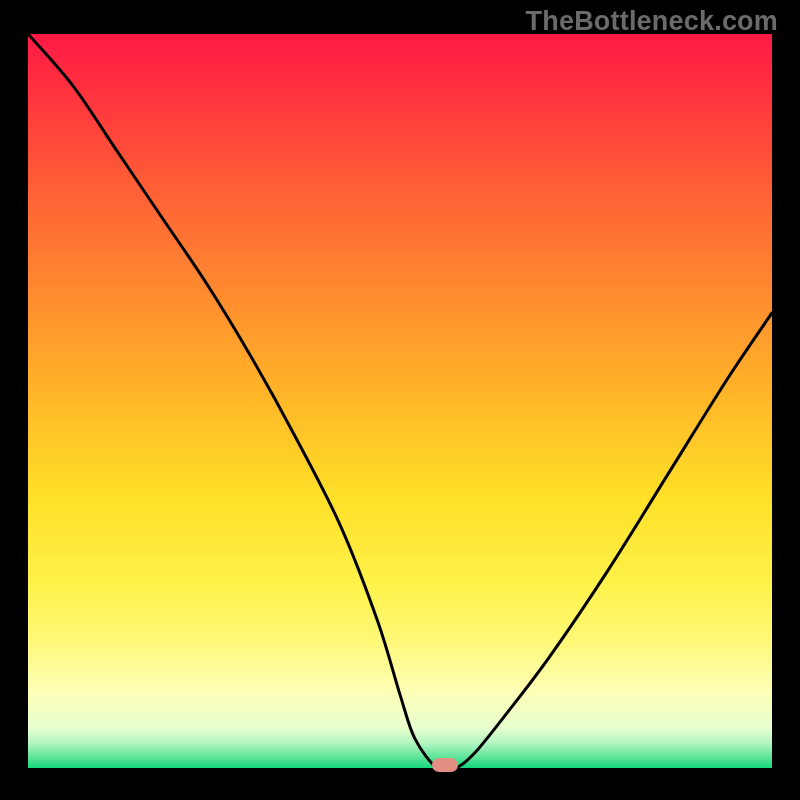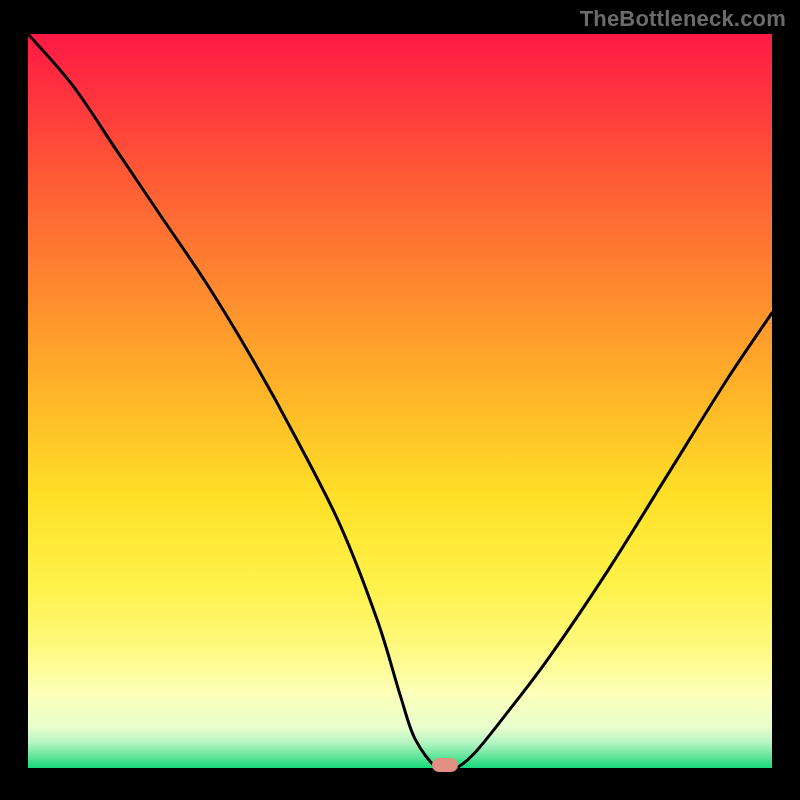--- a/index.html
+++ b/index.html
@@ -13,23 +13,23 @@
   }
   .frame {
     position: relative;
     width: 800px;
     height: 800px;
     background: #000;
   }
   .watermark {
     position: absolute;
     top: 6px;
-    right: 14px;
+    right: 22px;
     color: #6b6b6b;
-    font-size: 22px;
+    font-size: 27px;
     font-weight: 600;
     letter-spacing: 0.2px;
     z-index: 10;
     user-select: none;
   }
   .plot-wrap {
     position: absolute;
     left: 28px;
     top: 34px;
     width: 744px;

